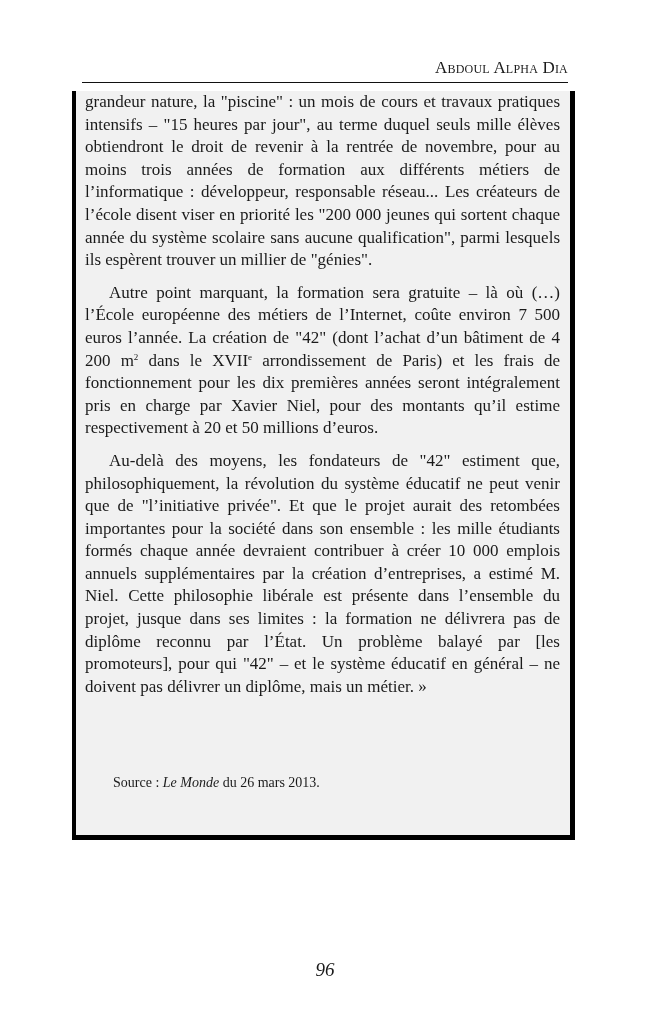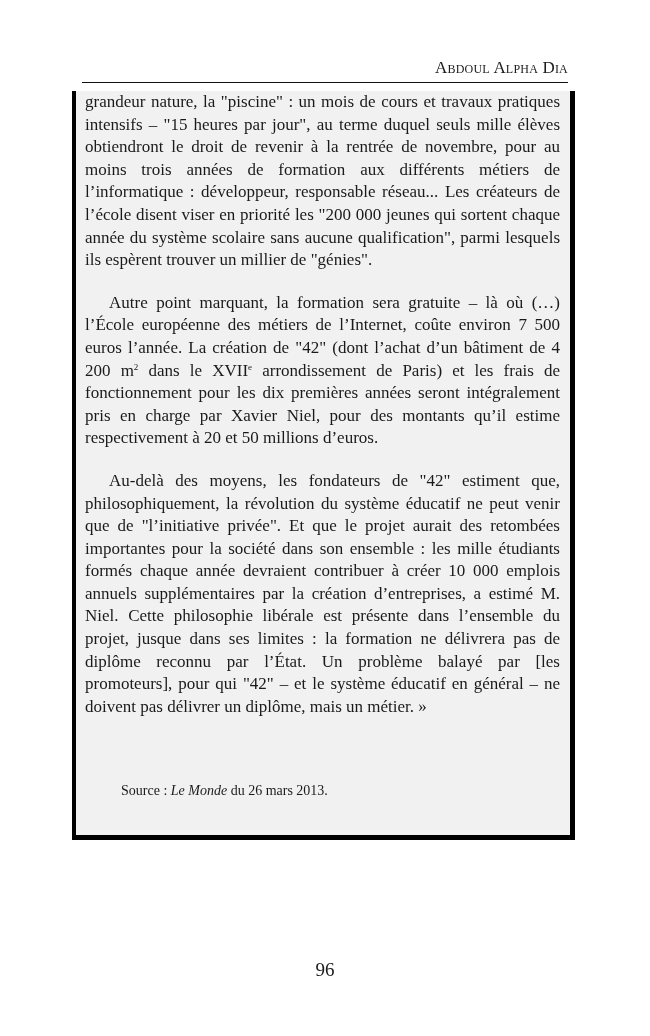--- a/index.html
+++ b/index.html
@@ -56,52 +56,53 @@
     .quote-inner p {
       margin: 0;
       text-align: justify;
       hyphens: none;
     }
     .quote-inner p.first {
       padding-top: 0px;
     }
     .quote-inner p.indent {
       text-indent: 24px;
-      margin-top: 20px;
+      margin-top: 10px;
     }
     sup {
       font-size: 9px;
       line-height: 0;
       vertical-align: 6px;
     }
     .source-block {
       position: absolute;
       top: 678px;
       left: 9px;
       right: 10px;
       font-size: 14px;
       line-height: 19px;
     }
     .source-line {
-      margin: 12px;
+      margin: 4px;
       text-indent: 24px;
     }
     .url-line {
       margin: 8px 0 0 0;
       text-indent: 24px;
       word-break: break-all;
     }
     .page-number {
       position: absolute;
       top: 959px;
       left: 0;
       width: 650px;
       text-align: center;
       font-size: 19px;
       line-height: 22px;
+      font-style: italic;
     }
   </style>
 </head>
 <body>
 
 <div class="running-header">Abdoul Alpha Dia</div>
 <div class="header-rule"></div>
 
 <div class="quote-box">
   <div class="quote-inner">

